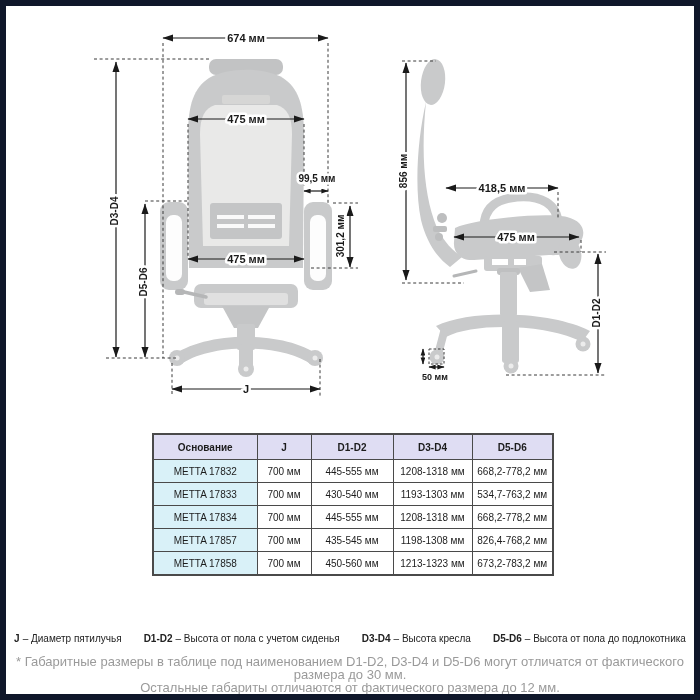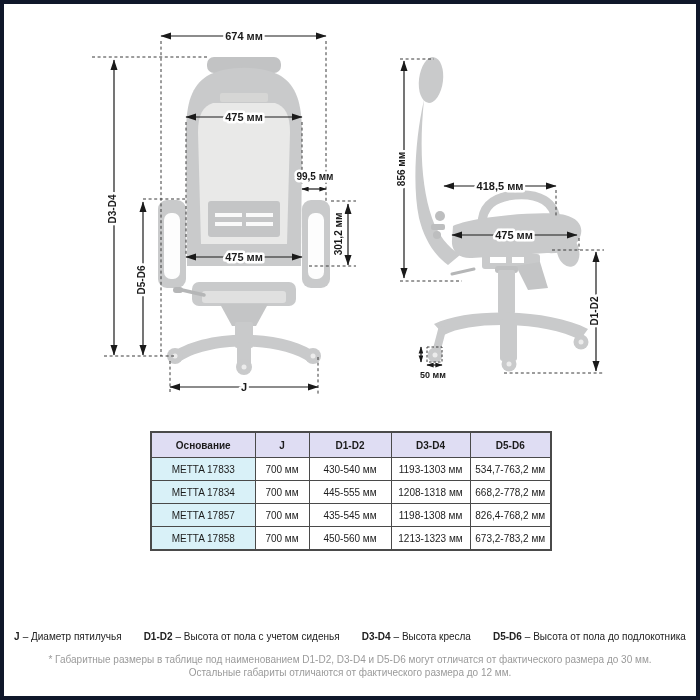--- a/index.html
+++ b/index.html
@@ -1,17 +1,17 @@
 <!DOCTYPE html>
 <html><head>
 <meta charset="utf-8">
 <style>
   html,body{margin:0;padding:0;background:#fff;}
   .page{position:relative;width:700px;height:700px;background:#ffffff;
-        border:4px solid #0f172a;box-sizing:border-box;overflow:hidden;
+        border:6px solid #0f172a;box-sizing:border-box;overflow:hidden;
         font-family:"Liberation Sans",sans-serif;}
   svg{position:absolute;left:0;top:0;}
   
   .dim{font-family:"Liberation Sans",sans-serif;font-weight:bold;font-size:11px;
        fill:#1a1a1a;text-anchor:middle;paint-order:stroke;stroke:#ffffff;
        stroke-width:5px;stroke-linejoin:round;}
   .dim.sm{font-size:10px;}
   .dim.xs{font-size:9px;}
   .dim-line{stroke:#1a1a1a;stroke-width:1.2;fill:none;}
   .dash{stroke:#3a3a3a;stroke-width:1;stroke-dasharray:3,2.6;fill:none;}
@@ -21,21 +21,21 @@
   .spec-table th,.spec-table td{border:1px solid #4a4a4a;font-size:10px;
       text-align:center;vertical-align:middle;height:22px;padding:0 2px;
       color:#1c1c1c;background:#fff;white-space:nowrap;}
   .spec-table thead th{background:#dfddf3;font-weight:bold;height:24px;}
   .spec-table tbody td:first-child{background:#d9f1f8;}
   
   .legend{position:absolute;left:0;right:0;top:627px;display:flex;
       justify-content:center;gap:22px;font-size:10px;color:#222;}
   .legend .k{font-weight:bold;margin-right:3px;}
   .footnote{position:absolute;left:0;right:0;top:649px;text-align:center;
-      font-size:10px;color:#9a9a9a;line-height:13px;}
+      font-size:13px;color:#9a9a9a;line-height:13px;}
 </style>
 </head>
 <body>
 
 <div class="page">
 
   <svg width="700" height="420" viewBox="0 0 700 420">
     <defs>
       <marker id="aE" orient="auto" markerWidth="9" markerHeight="7" refX="8.5" refY="3">
         <path d="M0,0 L9,3 L0,6 Z" fill="#1a1a1a"></path>
@@ -176,20 +176,27 @@
       <tr>
         <th>Основание</th>
         <th>J</th>
         <th>D1-D2</th>
         <th>D3-D4</th>
         <th>D5-D6</th>
       </tr>
     </thead>
     <tbody>
       <tr>
+        <td>METTA 17832</td>
+        <td>700 мм</td>
+        <td>445-555 мм</td>
+        <td>1208-1318 мм</td>
+        <td>668,2-778,2 мм</td>
+      </tr>
+      <tr>
         <td>METTA 17833</td>
         <td>700 мм</td>
         <td>430-540 мм</td>
         <td>1193-1303 мм</td>
         <td>534,7-763,2 мм</td>
       </tr>
       <tr>
         <td>METTA 17834</td>
         <td>700 мм</td>
         <td>445-555 мм</td>

